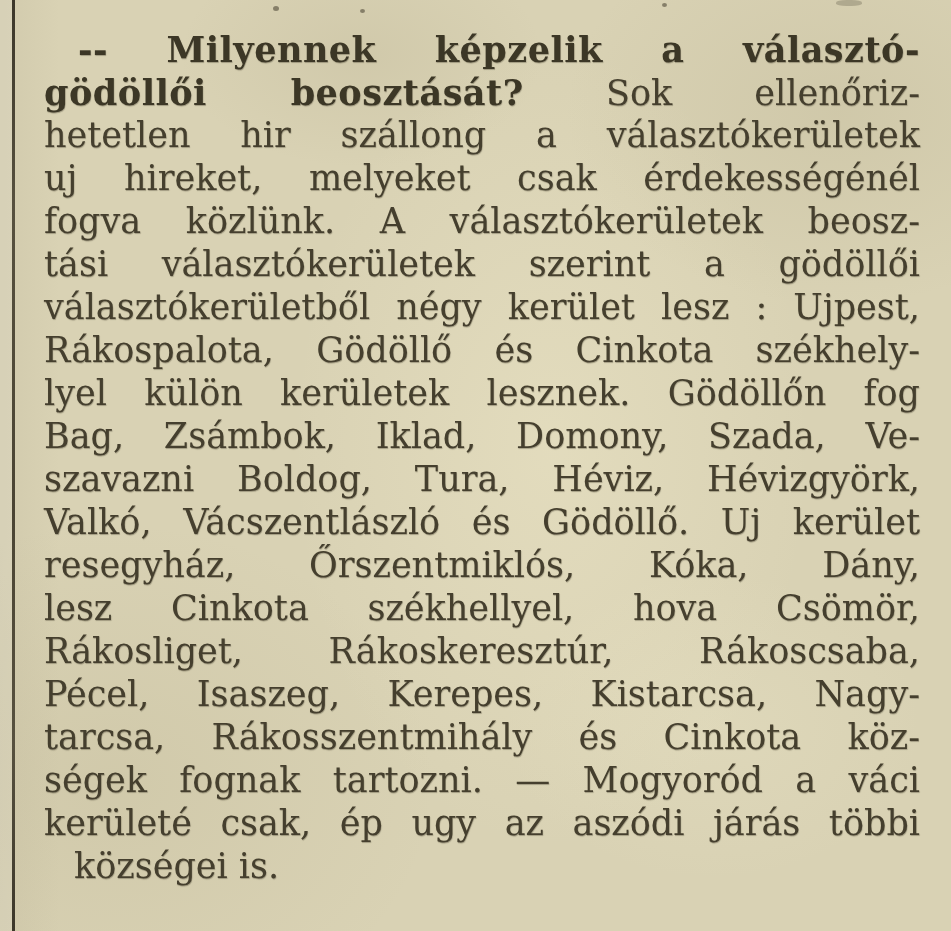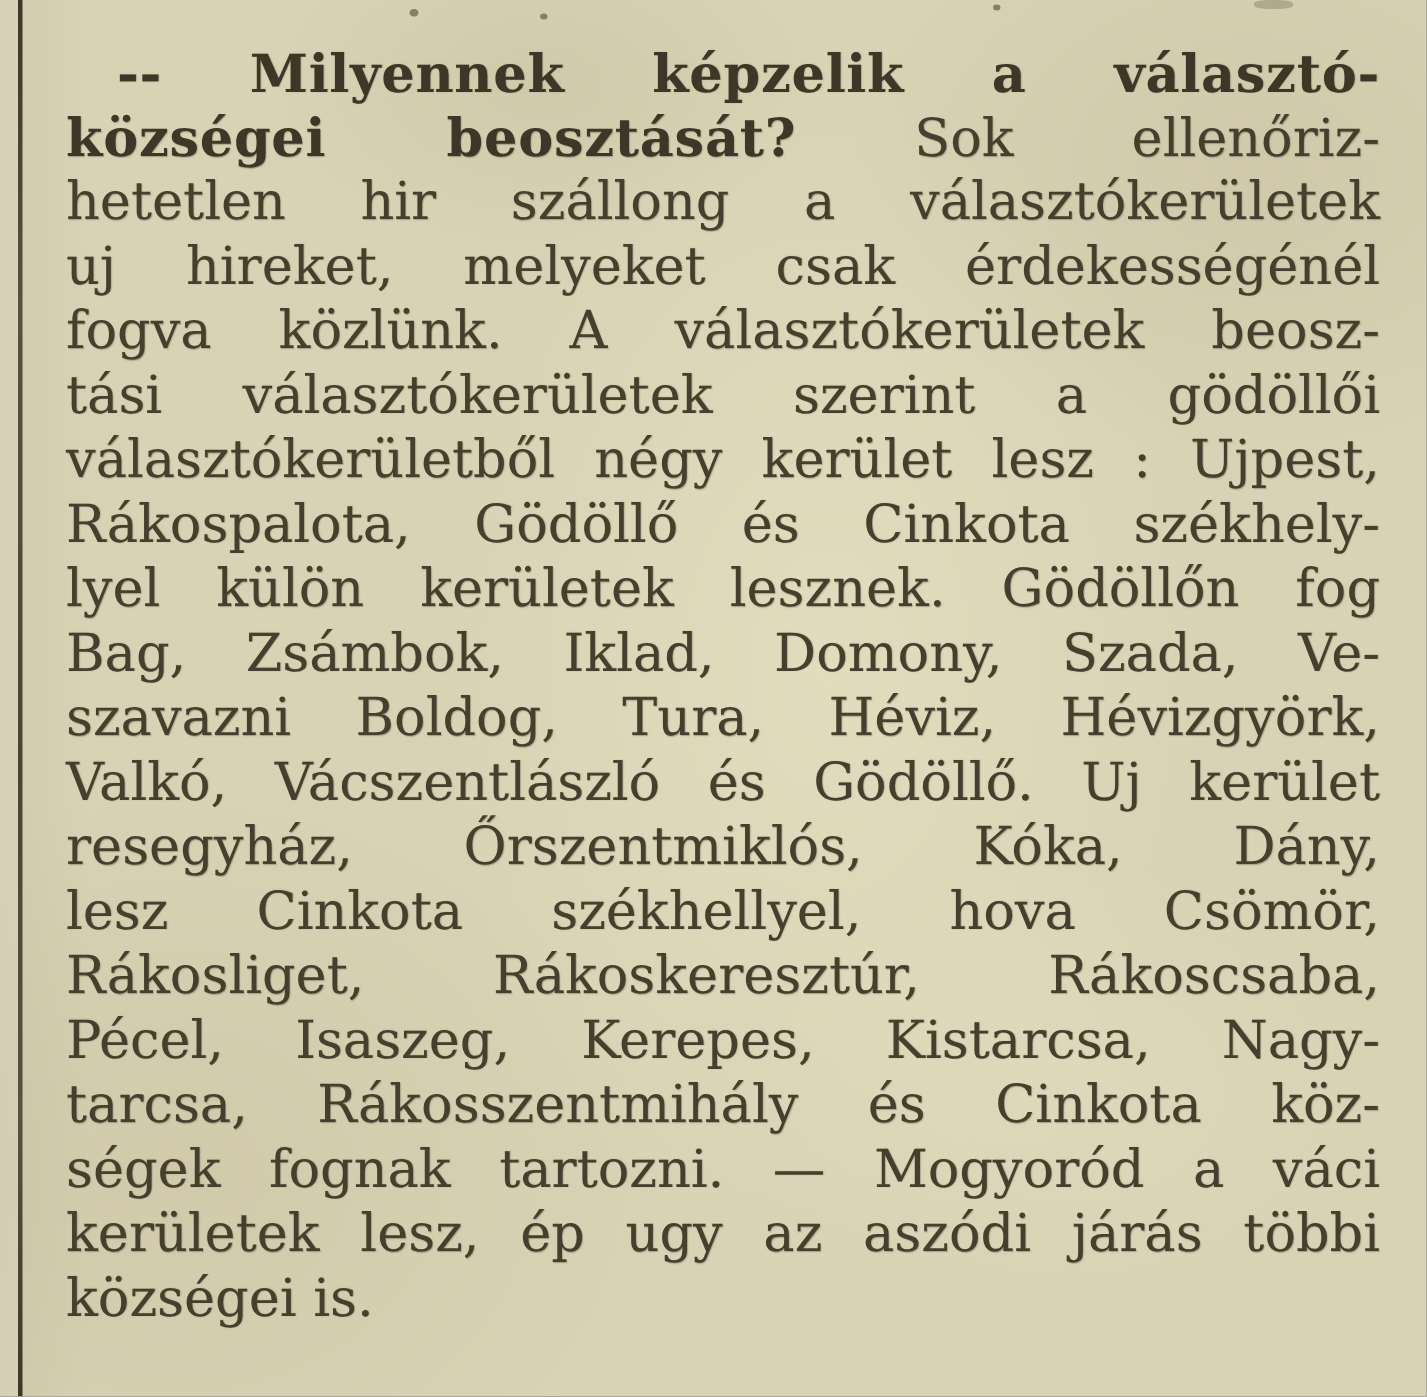--- a/index.html
+++ b/index.html
@@ -44,21 +44,21 @@
     font-size: 35px;
     line-height: 43px;
     text-shadow: 0.5px 0.5px 0.8px rgba(62,56,40,0.35);
   }
   .line {
     height: 43px;
     text-align: justify;
     text-align-last: justify;
   }
   .line.indent { text-indent: 34px; }
-  .line.last { text-align-last: left; }
+  .line.last { text-align-last: left; margin-left: 30px; }
   .seg-bold {
     font-weight: bold;
     letter-spacing: 0.5px;
     color: #3c3726;
   }
   .speck {
     position: absolute;
     background: #6b6450;
     border-radius: 50%;
     opacity: 0.75;
@@ -76,33 +76,33 @@
   <div class="margin-band"></div>
   <div class="rule"></div>
 
   <div class="speck s1"></div>
   <div class="speck s2"></div>
   <div class="speck s3"></div>
   <div class="speck s4"></div>
 
   <div class="article">
       <div class="line indent"><span class="seg-bold">-- Milyennek képzelik a választó-</span></div>
-      <div class="line"><span class="seg-bold">községei beosztását?</span><span class="seg-regular"> Sok ellenőriz-</span></div>
+      <div class="line"><span class="seg-bold">gödöllői beosztását?</span><span class="seg-regular"> Sok ellenőriz-</span></div>
       <div class="line"><span class="seg-regular">hetetlen hir szállong a választókerületek</span></div>
       <div class="line"><span class="seg-regular">uj hireket, melyeket csak érdekességénél</span></div>
       <div class="line"><span class="seg-regular">fogva közlünk. A választókerületek beosz-</span></div>
       <div class="line"><span class="seg-regular">tási választókerületek szerint a gödöllői</span></div>
       <div class="line"><span class="seg-regular">választókerületből négy kerület lesz : Ujpest,</span></div>
       <div class="line"><span class="seg-regular">Rákospalota, Gödöllő és Cinkota székhely-</span></div>
       <div class="line"><span class="seg-regular">lyel külön kerületek lesznek. Gödöllőn fog</span></div>
       <div class="line"><span class="seg-regular">Bag, Zsámbok, Iklad, Domony, Szada, Ve-</span></div>
       <div class="line"><span class="seg-regular">szavazni Boldog, Tura, Héviz, Hévizgyörk,</span></div>
       <div class="line"><span class="seg-regular">Valkó, Vácszentlászló és Gödöllő. Uj kerület</span></div>
       <div class="line"><span class="seg-regular">resegyház, Őrszentmiklós, Kóka, Dány,</span></div>
       <div class="line"><span class="seg-regular">lesz Cinkota székhellyel, hova Csömör,</span></div>
       <div class="line"><span class="seg-regular">Rákosliget, Rákoskeresztúr, Rákoscsaba,</span></div>
       <div class="line"><span class="seg-regular">Pécel, Isaszeg, Kerepes, Kistarcsa, Nagy-</span></div>
       <div class="line"><span class="seg-regular">tarcsa, Rákosszentmihály és Cinkota köz-</span></div>
       <div class="line"><span class="seg-regular">ségek fognak tartozni. — Mogyoród a váci</span></div>
-      <div class="line"><span class="seg-regular">kerületek lesz, ép ugy az aszódi járás többi</span></div>
+      <div class="line"><span class="seg-regular">kerületé csak, ép ugy az aszódi járás többi</span></div>
       <div class="line last"><span class="seg-regular">községei is.</span></div>
     </div>
 </div>
 
 </body></html>

